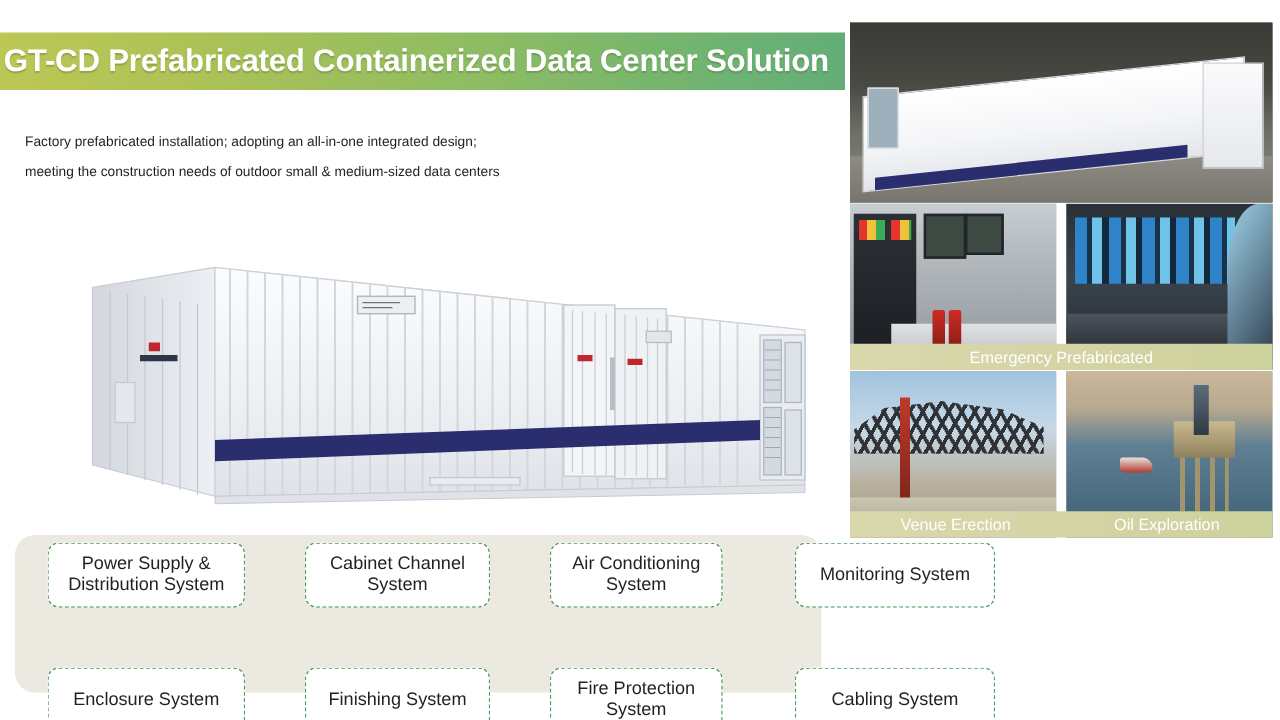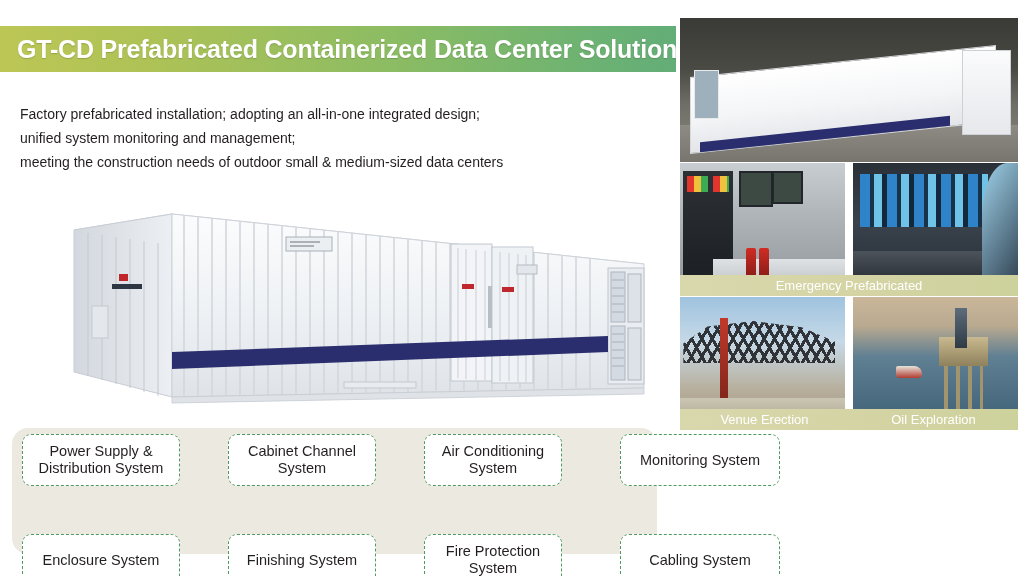--- a/index.html
+++ b/index.html
@@ -17,36 +17,36 @@
 
   
   #title-bar {
     position: absolute;
     left: 0; top: 26px;
     width: 676px; height: 46px;
     background: linear-gradient(90deg, #bcc755 0%, #aec256 22%, #8cbc63 58%, #6cb273 88%, #63ad77 100%);
     display: flex; align-items: center;
   }
   #title-text {
-    padding-left: 17px;
+    padding-left: 3px;
     color: #ffffff;
     font-size: 25px;
     font-weight: bold;
     letter-spacing: -0.2px;
     white-space: nowrap;
     text-shadow: 0 1px 1px rgba(70,90,40,0.30);
   }
 
   
   #body-copy {
     position: absolute;
     left: 20px; top: 102px;
     width: 640px;
     color: #231f20;
-    font-size: 14px;
+    font-size: 11px;
     line-height: 24px;
   }
   #body-copy div { white-space: nowrap; }
 
   
   #container-figure {
     position: absolute;
     left: 52px; top: 212px;
     width: 600px; height: 205px;
   }
@@ -54,21 +54,21 @@
   
   #tag-panel {
     position: absolute;
     left: 12px; top: 428px;
     width: 645px; height: 126px;
     background: #ece9e0;
     border-radius: 16px;
   }
   #tag-grid {
     position: absolute;
-    left: 10px; top: 6px;
+    left: 26px; top: 6px;
     width: 628px; height: 116px;
     display: grid;
     grid-template-columns: 158px 148px 148px 160px;
     grid-template-rows: 52px 52px;
     column-gap: 6px;
     row-gap: 8px;
     gap: 48px;
   }
   .tag-box {
     background: #ffffff;
@@ -228,21 +228,20 @@
 <body>
 
 <div id="slide">
 
   <div id="title-bar">
     <div id="title-text">GT-CD Prefabricated Containerized Data Center Solution</div>
   </div>
 
   <div id="body-copy">
     <div>Factory prefabricated installation; adopting an all-in-one integrated design;</div>
-    <div>unified system monitoring and management;</div>
     <div>meeting the construction needs of outdoor small &amp; medium-sized data centers</div>
   </div>
 
   <div id="container-figure">
     <svg width="600" height="205" viewBox="0 0 600 205">
       <defs>
         <linearGradient id="sideG" x1="0" y1="0" x2="0" y2="1">
           <stop offset="0%" stop-color="#fbfcfd"></stop>
           <stop offset="55%" stop-color="#eef1f4"></stop>
           <stop offset="100%" stop-color="#dfe3e8"></stop>

